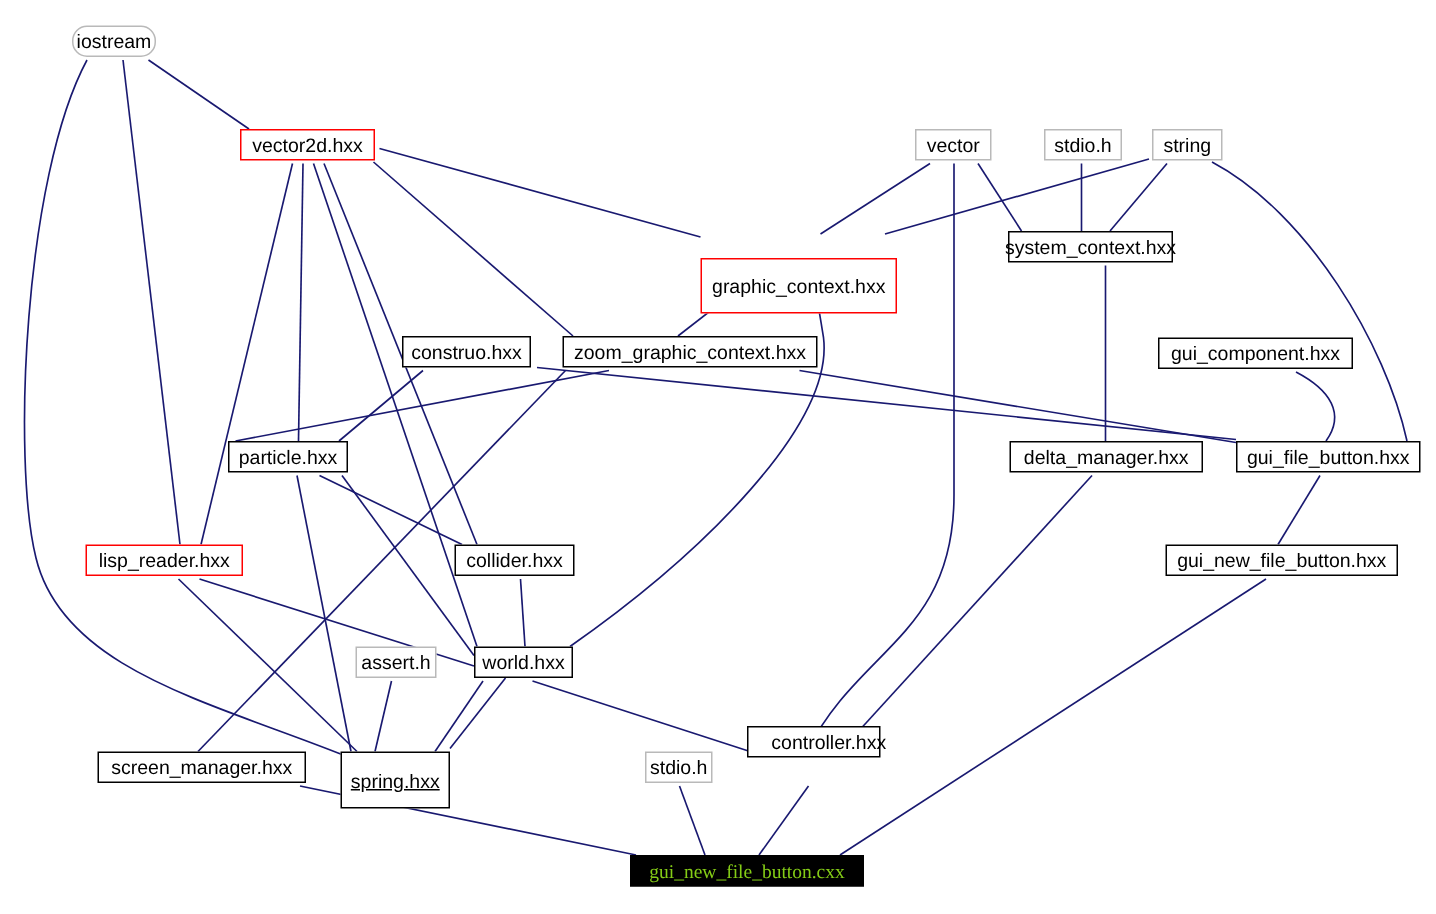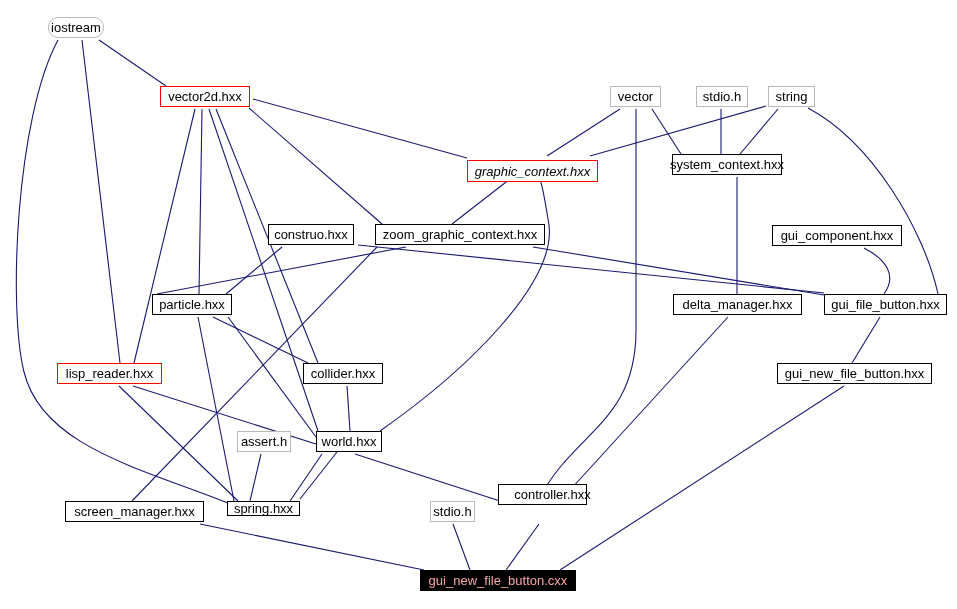--- a/index.html
+++ b/index.html
@@ -21,21 +21,21 @@
     font-size:13px;
     text-align:center;
     white-space:nowrap;
     display:flex;
     align-items:center;
     justify-content:center;
     cursor:pointer;
   }
   .node.system{border-color:#b9b9b9;}
   .node.truncated{border-color:#ff0000;}
-  .node.focus{background:#000000;color:#fca5a5;border-color:#000000;}
+  .node.focus{background:#000000;color:#84cc16;border-color:#000000;font-family:Liberation Serif, serif;}
 </style>
 </head>
 <body>
 
 <div class="canvas">
   <svg class="edges-svg" xmlns="http://www.w3.org/2000/svg" viewBox="0 0 957 609">
     <defs>
       <marker id="arrowhead" viewBox="0 0 10 10" refX="9.5" refY="5" markerWidth="9" markerHeight="9" orient="auto">
         <path d="M 0 1.4 L 10 5 L 0 8.6 z" fill="#191970"></path>
       </marker>
@@ -83,32 +83,32 @@
         <path d="M 506,570 L 539,524" stroke="#191970" marker-end="url(#arrowhead)"></path>
         <path d="M 560,570 L 844,386" stroke="#191970" marker-end="url(#arrowhead)"></path>
       </g>
   </svg>
   <div id="node-layer">
       <div class="node system" style="left: 48px; top: 17px; width: 56px; height: 21px; border-radius: 10px;">iostream</div>
       <div class="node truncated" style="left: 160px; top: 86px; width: 90px; height: 21px;">vector2d.hxx</div>
       <div class="node system" style="left: 610px; top: 86px; width: 51px; height: 21px;">vector</div>
       <div class="node system" style="left: 696px; top: 86px; width: 52px; height: 21px;">stdio.h</div>
       <div class="node system" style="left: 768px; top: 86px; width: 47px; height: 21px;">string</div>
-      <div class="node truncated" style="left: 467px; top: 160px; width: 131px; height: 22px; font-style: italic;">graphic_context.hxx</div>
+      <div class="node truncated" style="left: 467px; top: 172px; width: 131px; height: 37px;">graphic_context.hxx</div>
       <div class="node internal" style="left: 672px; top: 154px; width: 110px; height: 21px;">system_context.hxx</div>
       <div class="node internal" style="left: 268px; top: 224px; width: 86px; height: 21px;">construo.hxx</div>
       <div class="node internal" style="left: 375px; top: 224px; width: 170px; height: 21px;">zoom_graphic_context.hxx</div>
       <div class="node internal" style="left: 772px; top: 225px; width: 130px; height: 21px;">gui_component.hxx</div>
       <div class="node internal" style="left: 152px; top: 294px; width: 80px; height: 21px;">particle.hxx</div>
       <div class="node internal" style="left: 673px; top: 294px; width: 129px; height: 21px;">delta_manager.hxx</div>
       <div class="node internal" style="left: 824px; top: 294px; width: 123px; height: 21px;">gui_file_button.hxx</div>
       <div class="node truncated" style="left: 57px; top: 363px; width: 105px; height: 21px;">lisp_reader.hxx</div>
       <div class="node internal" style="left: 303px; top: 363px; width: 80px; height: 21px;">collider.hxx</div>
       <div class="node internal" style="left: 777px; top: 363px; width: 155px; height: 21px;">gui_new_file_button.hxx</div>
       <div class="node system" style="left: 237px; top: 431px; width: 54px; height: 21px;">assert.h</div>
       <div class="node internal" style="left: 316px; top: 431px; width: 66px; height: 21px;">world.hxx</div>
       <div class="node internal" style="left: 65px; top: 501px; width: 139px; height: 21px;">screen_manager.hxx</div>
-      <div class="node internal" style="left: 227px; top: 501px; width: 73px; height: 15px;">spring.hxx</div>
+      <div class="node internal" style="left: 227px; top: 501px; width: 73px; height: 38px; text-decoration: underline;">spring.hxx</div>
       <div class="node system" style="left: 430px; top: 501px; width: 45px; height: 21px;">stdio.h</div>
       <div class="node internal" style="left: 498px; top: 484px; width: 89px; height: 21px; padding-left: 20px;">controller.hxx</div>
       <div class="node focus" style="left: 420px; top: 570px; width: 156px; height: 21px;">gui_new_file_button.cxx</div>
     </div>
 </div>
 
 </body></html>

